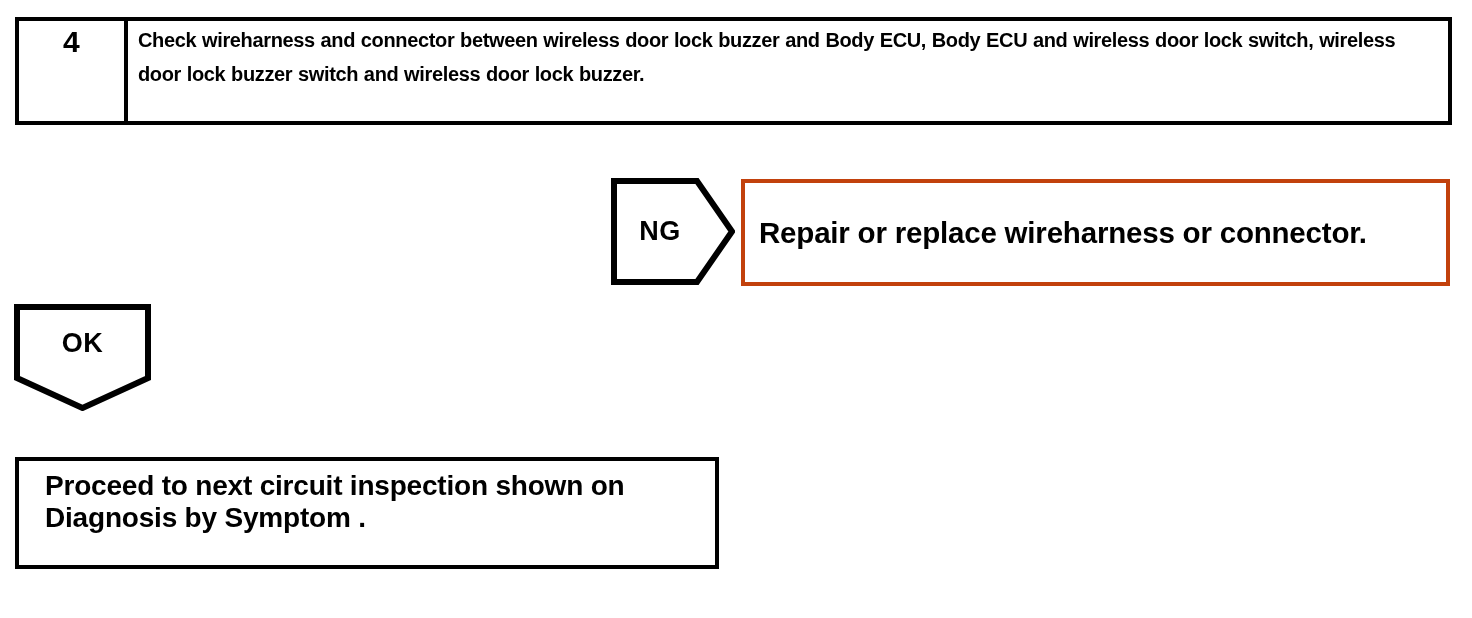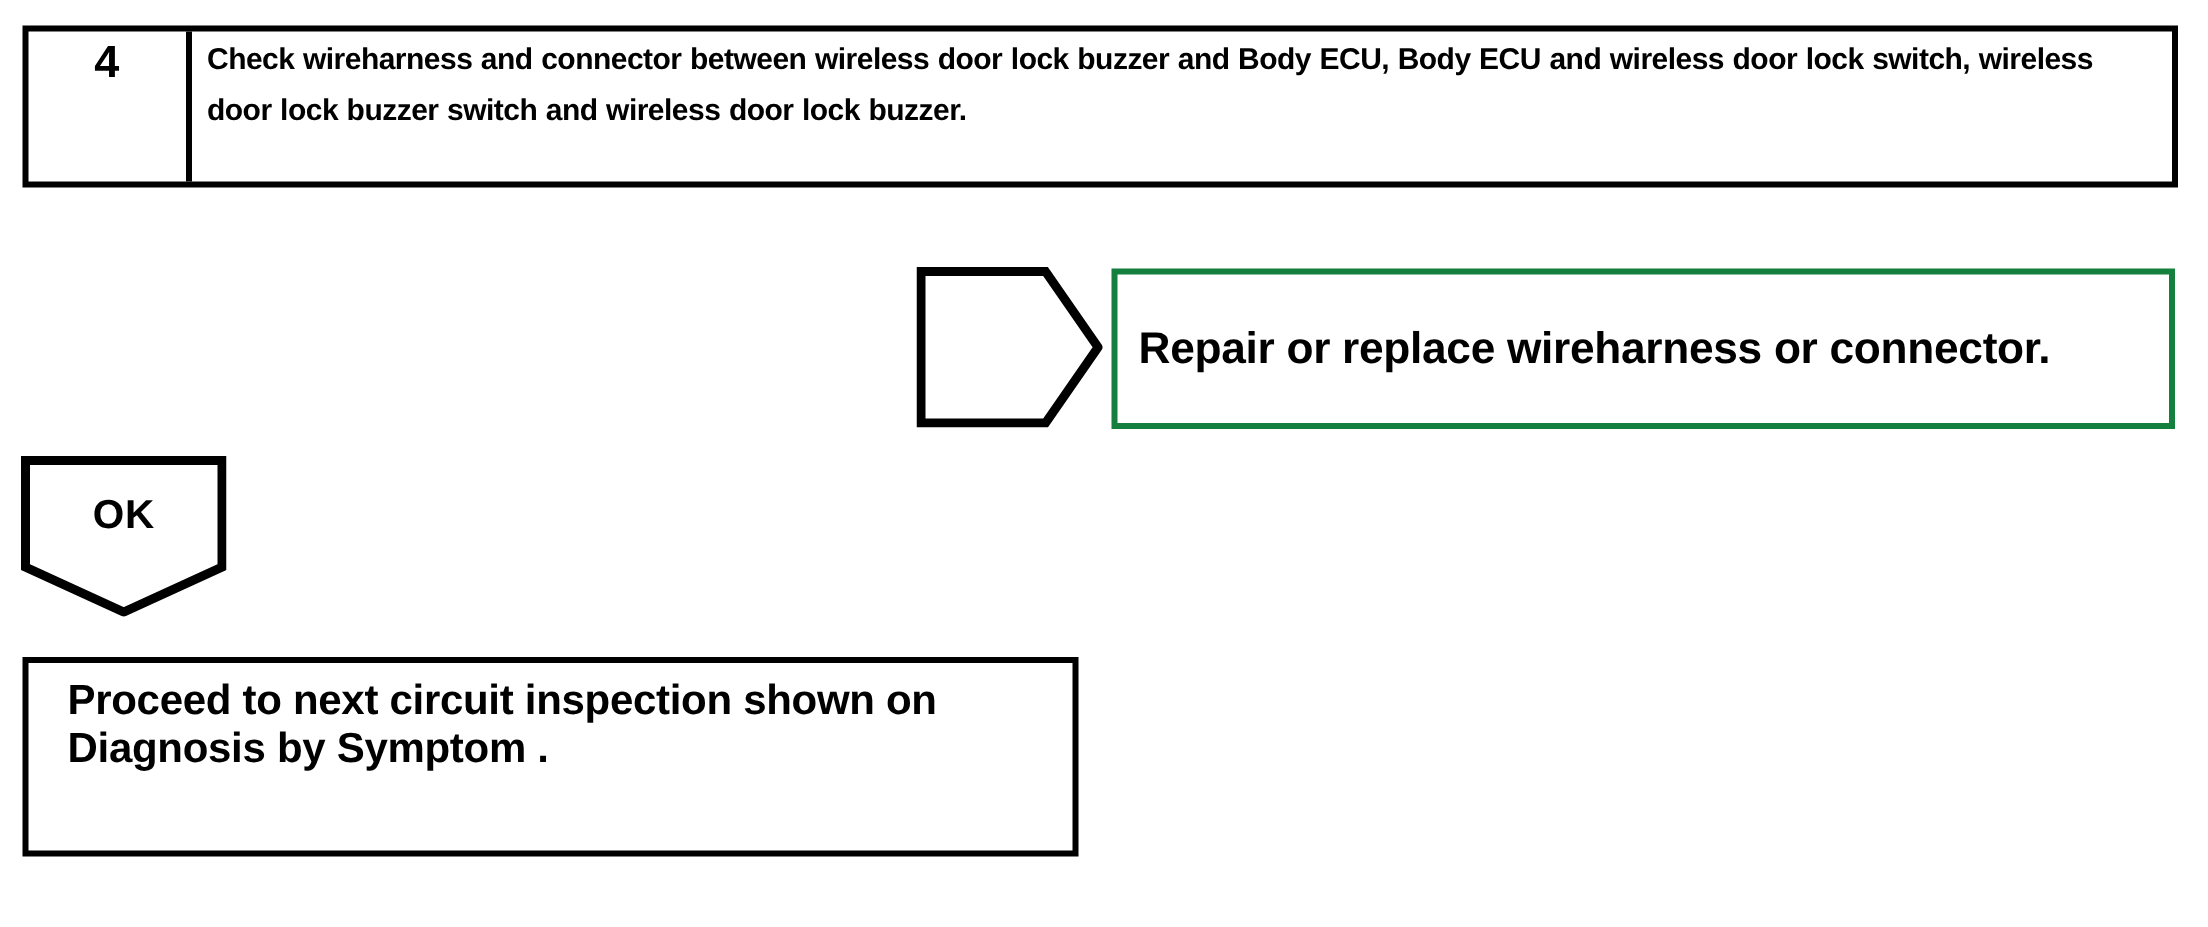--- a/index.html
+++ b/index.html
@@ -94,21 +94,21 @@
     letter-spacing: 0.5px;
   }
 
   .repair-box {
     position: absolute;
     left: 741px;
     top: 179px;
     width: 709px;
     height: 107px;
     box-sizing: border-box;
-    border: 4px solid #15803d;
+    border: 4px solid #c2410c;
     background: #fff;
     display: flex;
     align-items: center;
     padding-left: 14px;
   }
   .repair-text {
     font-size: 29.5px;
     font-weight: bold;
     letter-spacing: -0.2px;
     line-height: 33px;
@@ -138,23 +138,23 @@
     justify-content: center;
     font-size: 27px;
     font-weight: bold;
     letter-spacing: 0.5px;
   }
 
   
   .proceed-box {
     position: absolute;
     left: 15px;
-    top: 438px;
+    top: 457px;
     width: 704px;
-    height: 133px;
+    height: 112px;
     box-sizing: border-box;
     border: 4px solid #000;
     background: #fff;
     padding: 9px 10px 0 26px;
   }
   .proceed-text {
     font-size: 28px;
     font-weight: bold;
     line-height: 32px;
     letter-spacing: -0.2px;
@@ -171,20 +171,21 @@
     </div>
     <div class="step-text-cell">
       <div class="step-text">Check wireharness and connector between wireless door lock buzzer and Body ECU, Body ECU and wireless door lock switch, wireless door lock buzzer switch and wireless door lock buzzer.</div>
     </div>
   </div>
 
   <div class="ng-marker">
     <svg viewBox="0 0 124 107" xmlns="http://www.w3.org/2000/svg">
       <polygon points="3,3 86,3 121,53.5 86,104 3,104" fill="#ffffff" stroke="#000000" stroke-width="6" stroke-linejoin="miter"></polygon>
     </svg>
+    <div class="ng-label">NG</div>
   </div>
 
   <div class="repair-box">
     <div class="repair-text">Repair or replace wireharness or connector.</div>
   </div>
 
   <div class="ok-marker">
     <svg viewBox="0 0 137 107" xmlns="http://www.w3.org/2000/svg">
       <polygon points="3,3 134,3 134,74 68.5,104 3,74" fill="#ffffff" stroke="#000000" stroke-width="6" stroke-linejoin="miter"></polygon>
     </svg>

